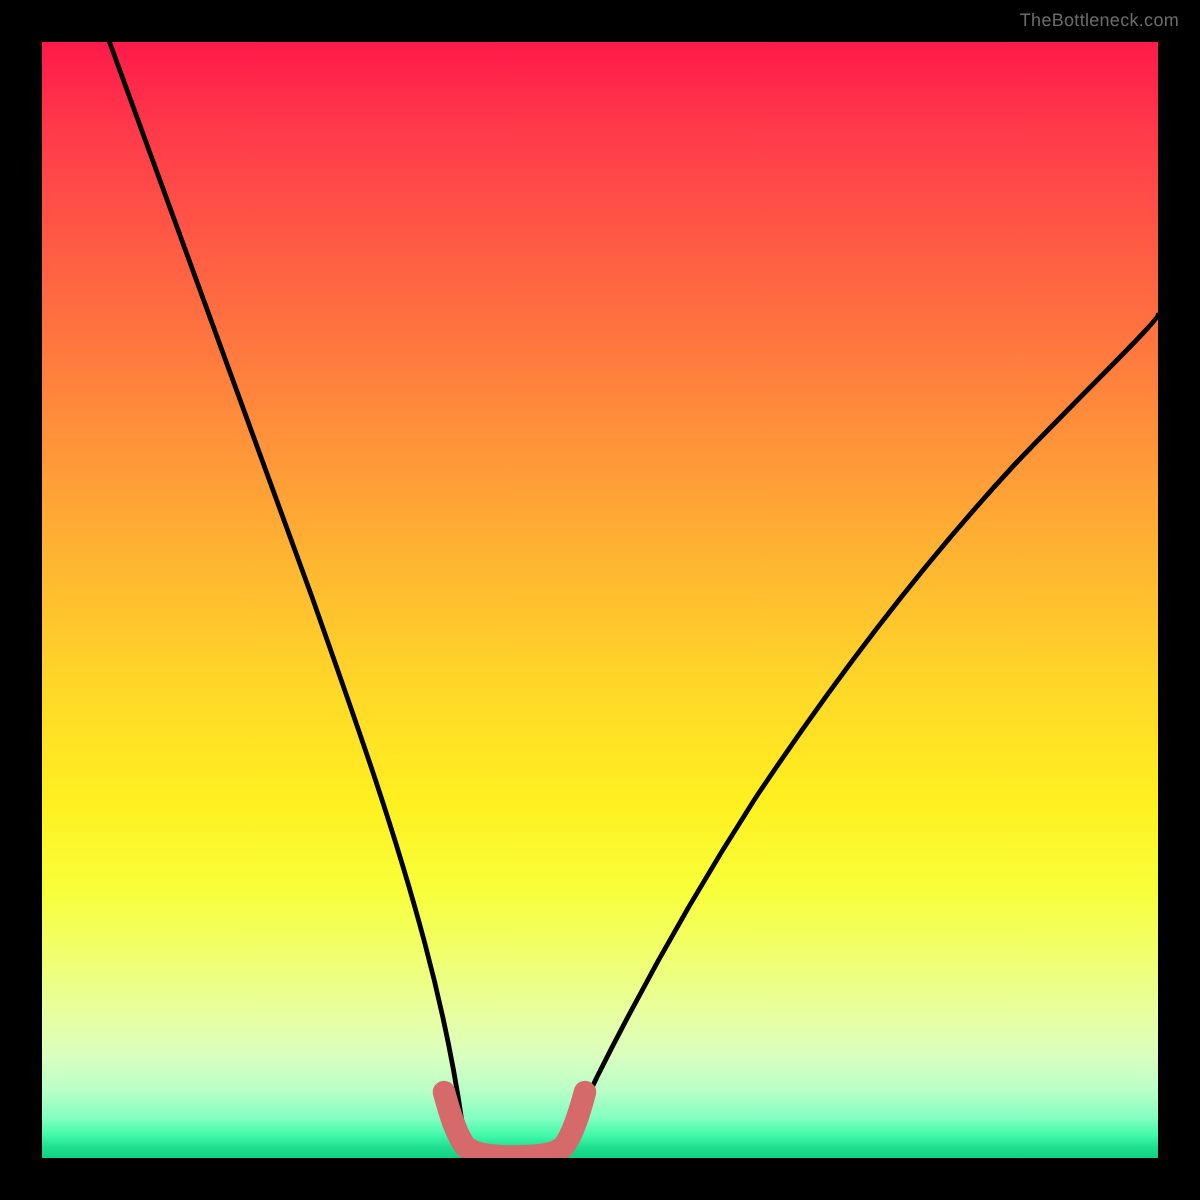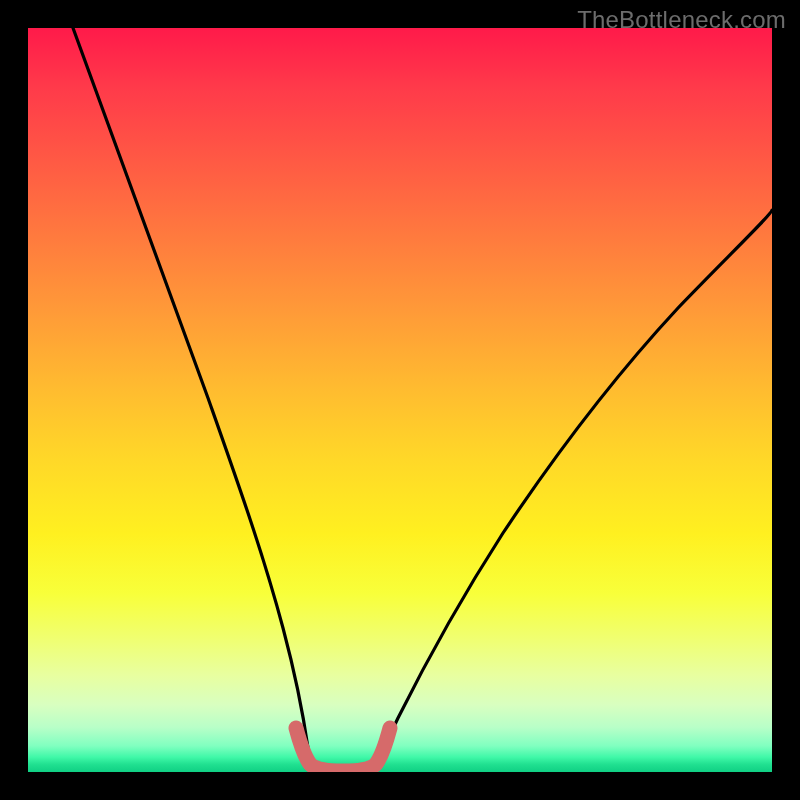--- a/index.html
+++ b/index.html
@@ -47,21 +47,21 @@
       #80ffc0 96.5%,
       #40f8a8 98%,
       #20e090 99%,
       #10d084 100%);
   }
   .watermark {
     position: absolute;
     top: 6px;
     right: 14px;
     color: #6c6c6c;
-    font-size: 24px;
+    font-size: 12px;
     font-weight: 500;
     letter-spacing: 0.2px;
     user-select: none;
   }
   svg.curves {
     position: absolute;
     inset: 0;
   }
 </style>
 </head>

